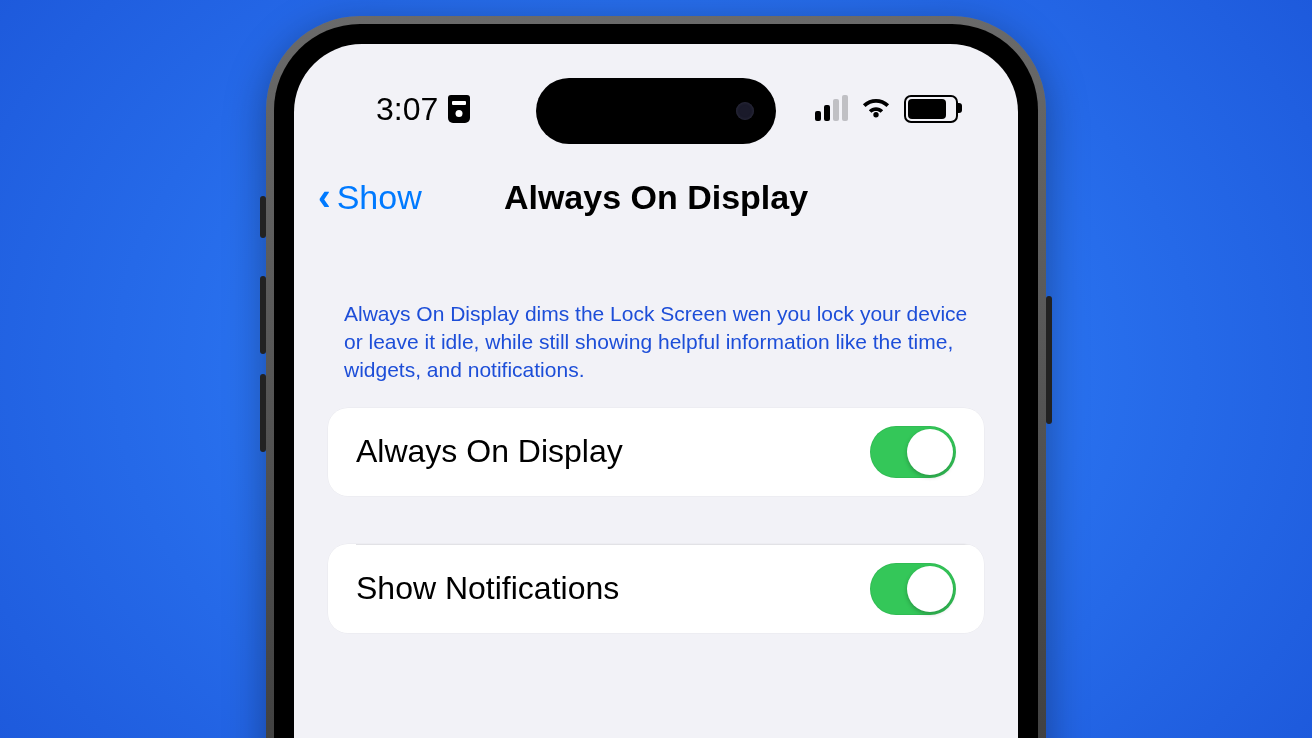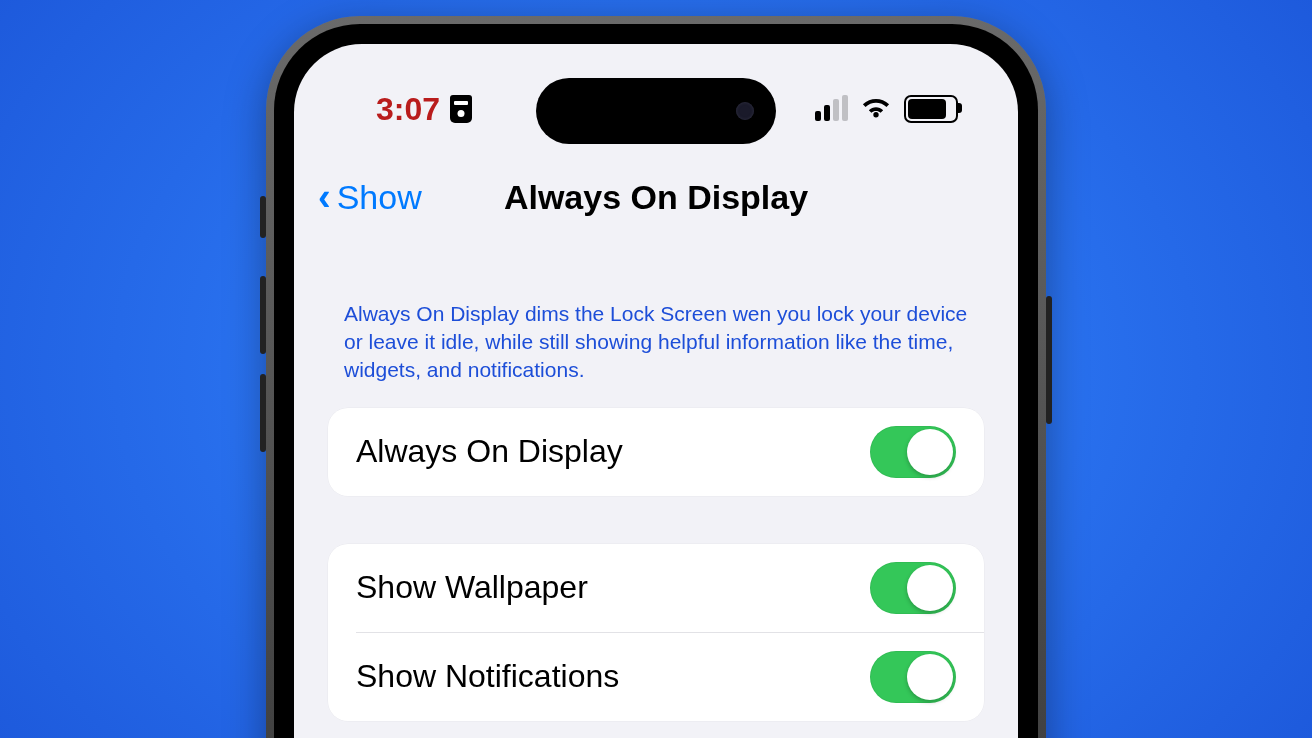--- a/index.html
+++ b/index.html
@@ -71,22 +71,22 @@
 
   .status-bar {
     position: absolute;
     top: 32px; left: 0; right: 0;
     height: 66px;
     display: flex;
     align-items: center;
     justify-content: space-between;
     padding: 0 54px;
     font-size: 32px;
-    font-weight: 700;
-    color: #b91c1c;
+    font-weight: 400;
+    color: #000000;
     box-sizing:border-box;
   }
   .status-left{ display:flex; align-items:center; gap:10px; margin-left:28px;}
   .status-right{ display:flex; align-items:center; gap:12px; margin-right:6px;}
   .focus-icon {
     width:22px; height:28px;
     background:#000;
     border-radius:3px 3px 5px 5px;
     position:relative;
   }
@@ -202,26 +202,20 @@
           <div class="settings-group">
             <div class="settings-row">
               <span>Always On Display</span>
               <div class="toggle">
                   <div class="knob"></div>
                 </div>
             </div>
           </div>
 
           <div class="settings-group">
-            <div class="settings-row">
-              <span>Show Wallpaper</span>
-              <div class="toggle">
-                  <div class="knob"></div>
-                </div>
-            </div>
             <div class="row-sep"></div>
             <div class="settings-row">
               <span>Show Notifications</span>
               <div class="toggle">
                   <div class="knob"></div>
                 </div>
             </div>
           </div>
         </div>
 

